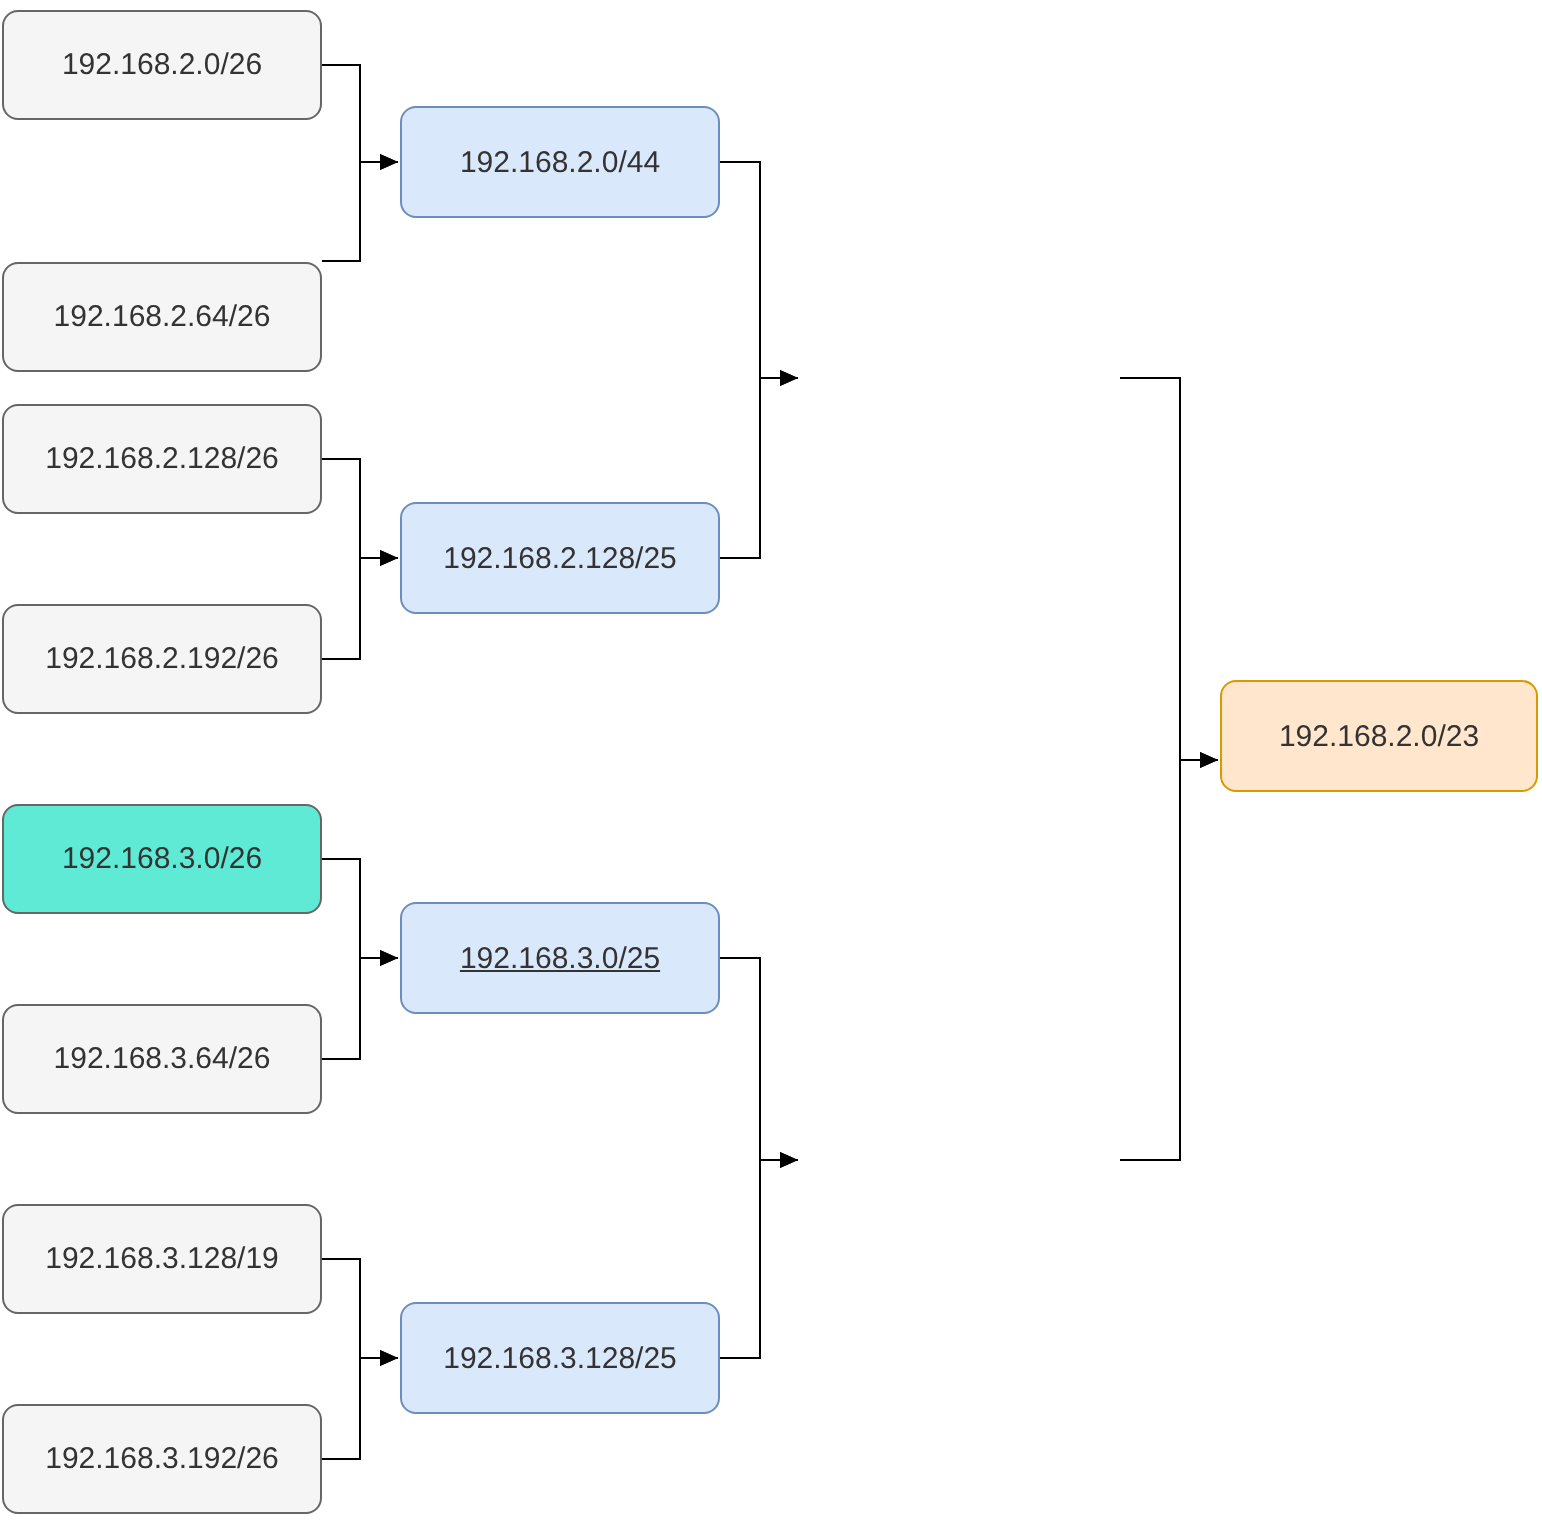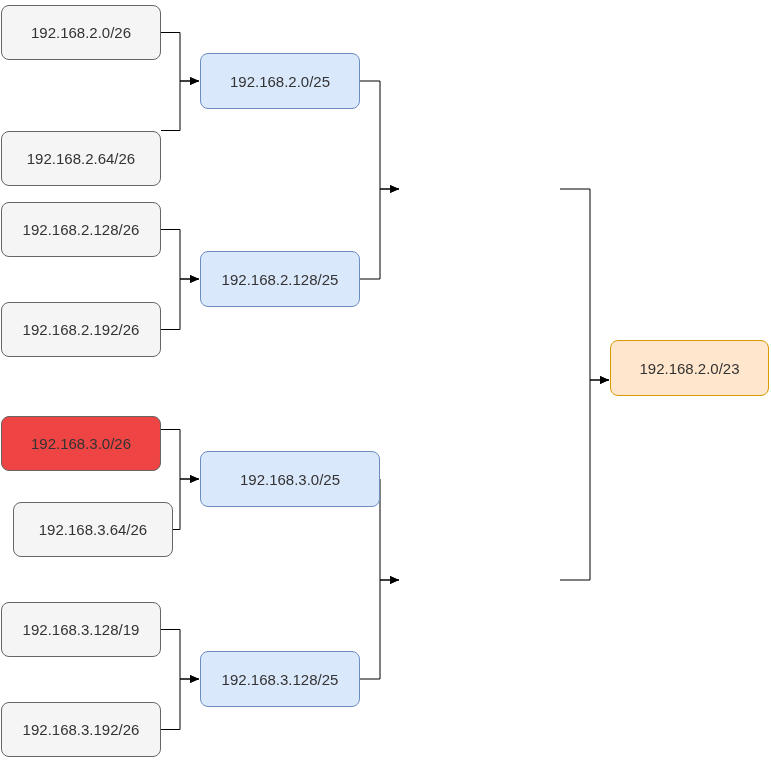--- a/index.html
+++ b/index.html
@@ -73,39 +73,39 @@
     </div>
     <div class="node" style="left: 1px; top: 103px; width: 160px; height: 55px; background: rgb(245, 245, 245); border-color: rgb(102, 102, 102); font-size: 15px; margin-top: 28px;">
       <span>192.168.2.64/26</span>
     </div>
     <div class="node" style="left: 1px; top: 202px; width: 160px; height: 55px; background: rgb(245, 245, 245); border-color: rgb(102, 102, 102); font-size: 15px;">
       <span>192.168.2.128/26</span>
     </div>
     <div class="node" style="left: 1px; top: 302px; width: 160px; height: 55px; background: rgb(245, 245, 245); border-color: rgb(102, 102, 102); font-size: 15px;">
       <span>192.168.2.192/26</span>
     </div>
-    <div class="node" style="left: 1px; top: 416px; width: 160px; height: 55px; background: #ef4444; border-color: rgb(102, 102, 102); font-size: 15px;">
+    <div class="node" style="left: 1px; top: 402px; width: 160px; height: 55px; background: #5eead4; border-color: rgb(102, 102, 102); font-size: 15px;">
       <span>192.168.3.0/26</span>
     </div>
-    <div class="node" style="left: 1px; top: 502px; width: 160px; height: 55px; background: rgb(245, 245, 245); border-color: rgb(102, 102, 102); font-size: 15px; margin-left: 12px;">
+    <div class="node" style="left: 1px; top: 502px; width: 160px; height: 55px; background: rgb(245, 245, 245); border-color: rgb(102, 102, 102); font-size: 15px;">
       <span>192.168.3.64/26</span>
     </div>
     <div class="node" style="left: 1px; top: 602px; width: 160px; height: 55px; background: rgb(245, 245, 245); border-color: rgb(102, 102, 102); font-size: 15px;">
       <span>192.168.3.128/19</span>
     </div>
     <div class="node" style="left: 1px; top: 702px; width: 160px; height: 55px; background: rgb(245, 245, 245); border-color: rgb(102, 102, 102); font-size: 15px;">
       <span>192.168.3.192/26</span>
     </div>
     <div class="node" style="left: 200px; top: 53px; width: 160px; height: 56px; background: rgb(218, 232, 252); border-color: rgb(108, 142, 191); font-size: 15px;">
-      <span>192.168.2.0/25</span>
+      <span>192.168.2.0/44</span>
     </div>
     <div class="node" style="left: 200px; top: 251px; width: 160px; height: 56px; background: rgb(218, 232, 252); border-color: rgb(108, 142, 191); font-size: 15px;">
       <span>192.168.2.128/25</span>
     </div>
-    <div class="node" style="left: 200px; top: 451px; width: 180px; height: 56px; background: rgb(218, 232, 252); border-color: rgb(108, 142, 191); font-size: 15px;">
+    <div class="node" style="left: 200px; top: 451px; width: 160px; height: 56px; background: rgb(218, 232, 252); border-color: rgb(108, 142, 191); font-size: 15px; text-decoration: underline;">
       <span>192.168.3.0/25</span>
     </div>
     <div class="node" style="left: 200px; top: 651px; width: 160px; height: 56px; background: rgb(218, 232, 252); border-color: rgb(108, 142, 191); font-size: 15px;">
       <span>192.168.3.128/25</span>
     </div>
     <div class="node" style="left: 610px; top: 340px; width: 159px; height: 56px; background: rgb(255, 230, 204); border-color: rgb(215, 155, 0); font-size: 15px;">
       <span>192.168.2.0/23</span>
     </div>
   </div>
 

